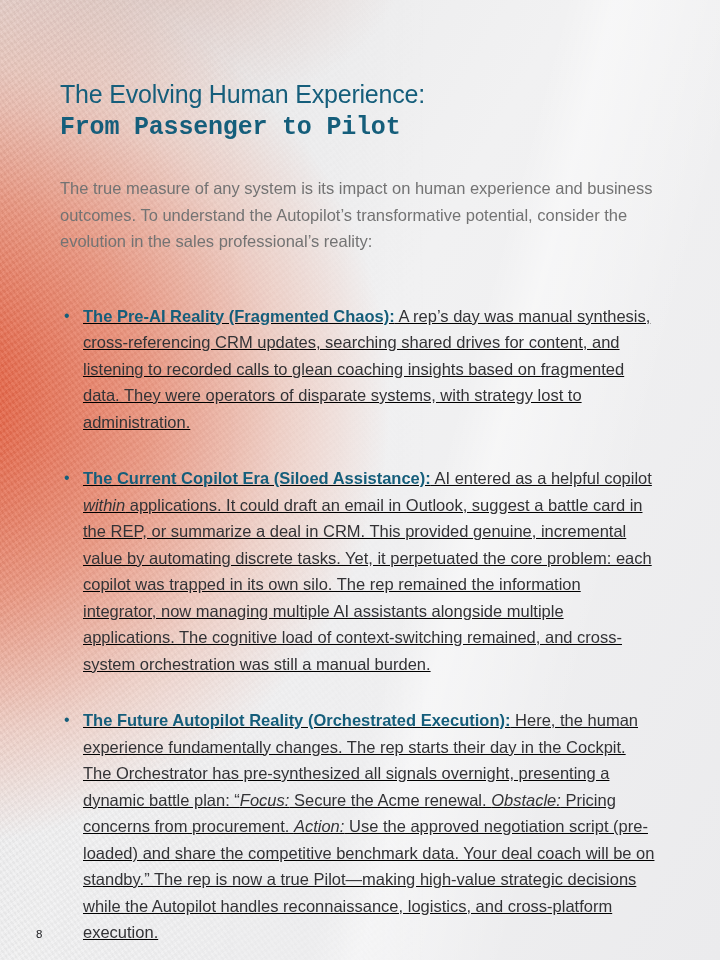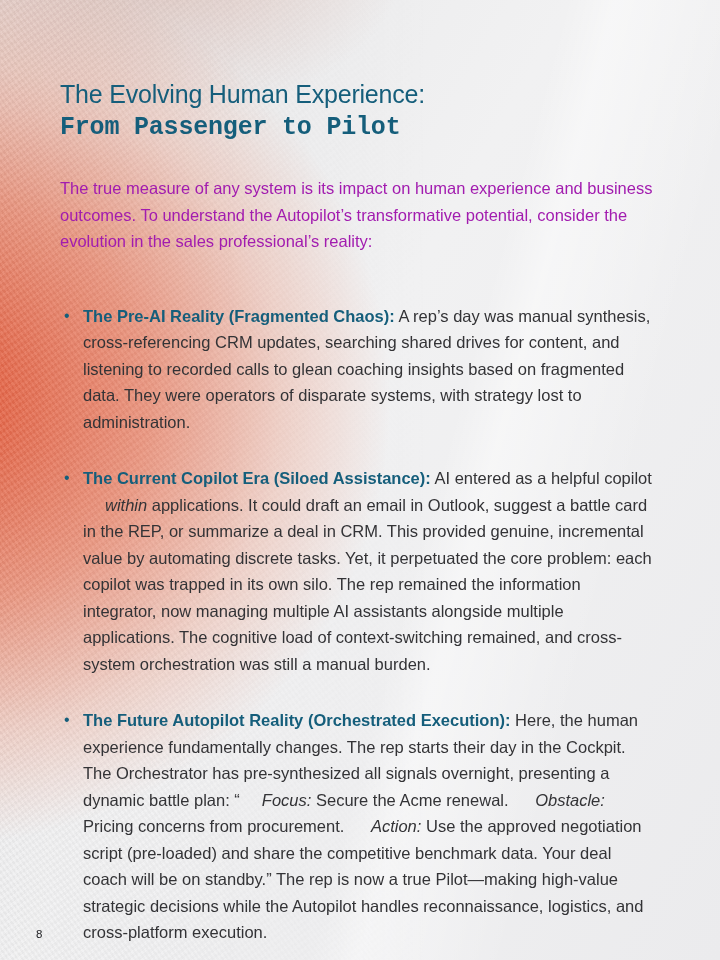--- a/index.html
+++ b/index.html
@@ -24,40 +24,41 @@
     position:relative;
     padding:70px 64px 0 60px;
     box-sizing:border-box;
   }
   .title{color:var(--teal,#155E7B);line-height:33px;font-size:25px;letter-spacing:-0.2px;margin-top:8px;}
   .title .l1{font-weight:500;}
   .title .l2{font-weight:700;font-family:Liberation Mono, monospace;}
   .intro{
     margin-top:31px;
     max-width:605px;
-    font-size:16.5px;line-height:26.5px;color:#a21caf;
+    font-size:16.5px;line-height:26.5px;color:#737373;
   }
   ul.bullets{
     list-style:none;margin:48px 0 0 0;padding:0 0 0 4px;
     max-width:600px;
+    text-decoration:underline;
   }
   ul.bullets li{
     position:relative;
     padding-left:19px;
     margin-bottom:30px;
     font-size:16.5px;line-height:26.5px;color:#333336;
   }
   ul.bullets li::before{
     content:"\2022";
     position:absolute;left:0;top:0;
     color:var(--teal,#155E7B);
     font-size:16px;
   }
   .b-head{font-weight:700;color:var(--teal,#155E7B);}
-  .it{font-style:italic;margin-left:22px;}
+  .it{font-style:italic;}
   .footer{
     position:absolute;left:36px;bottom:20px;
     display:flex;align-items:baseline;gap:16px;
     color:#222326;
   }
   .footer .pagenum{font-size:11.5px;}
   .footer .copyright{font-size:9px;letter-spacing:0.25px;}
 </style>
 </head>
 <body style="--teal: #155E7B;">

